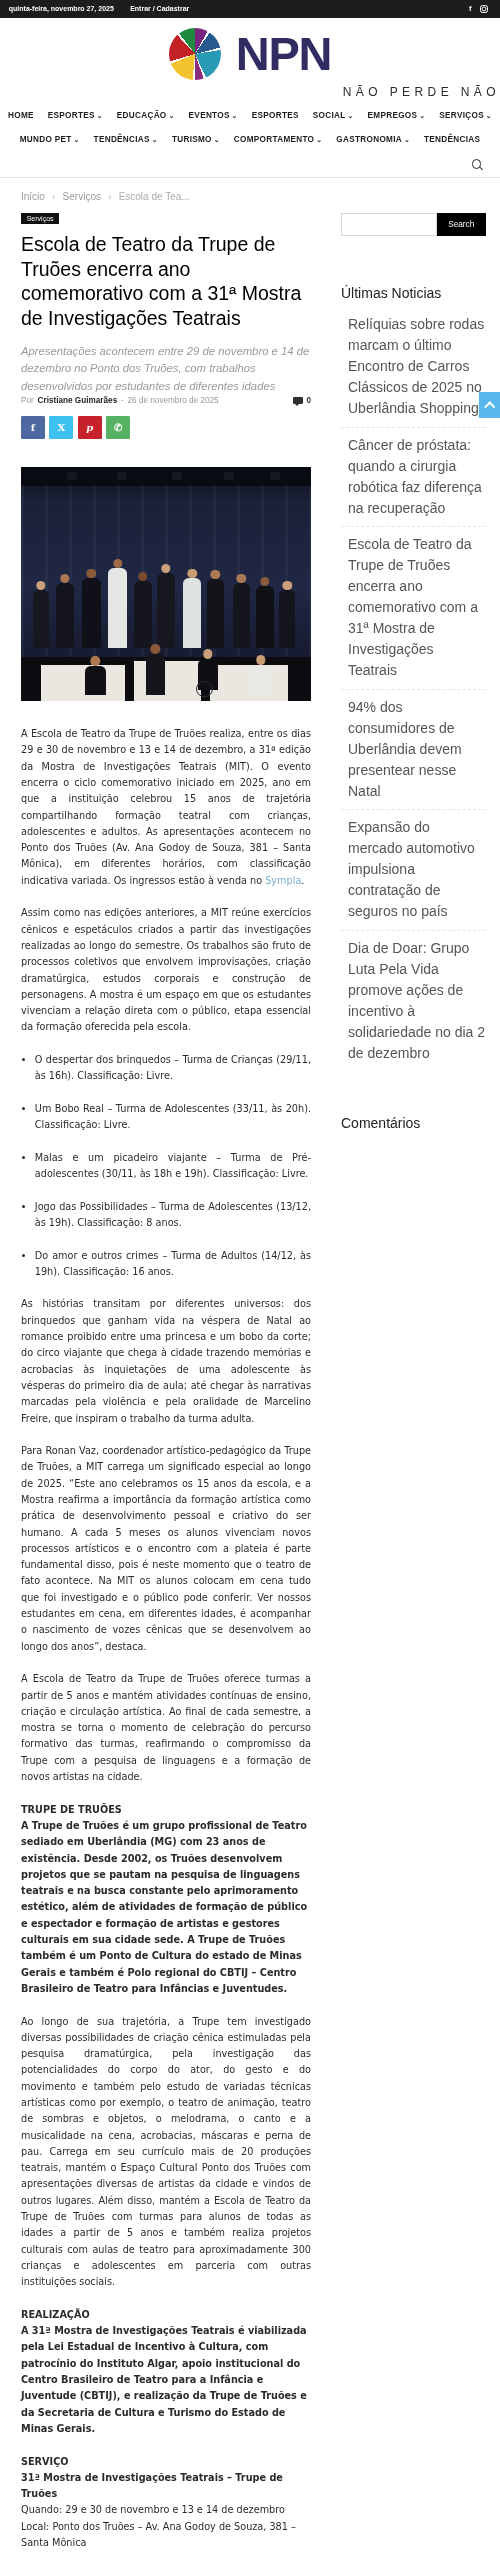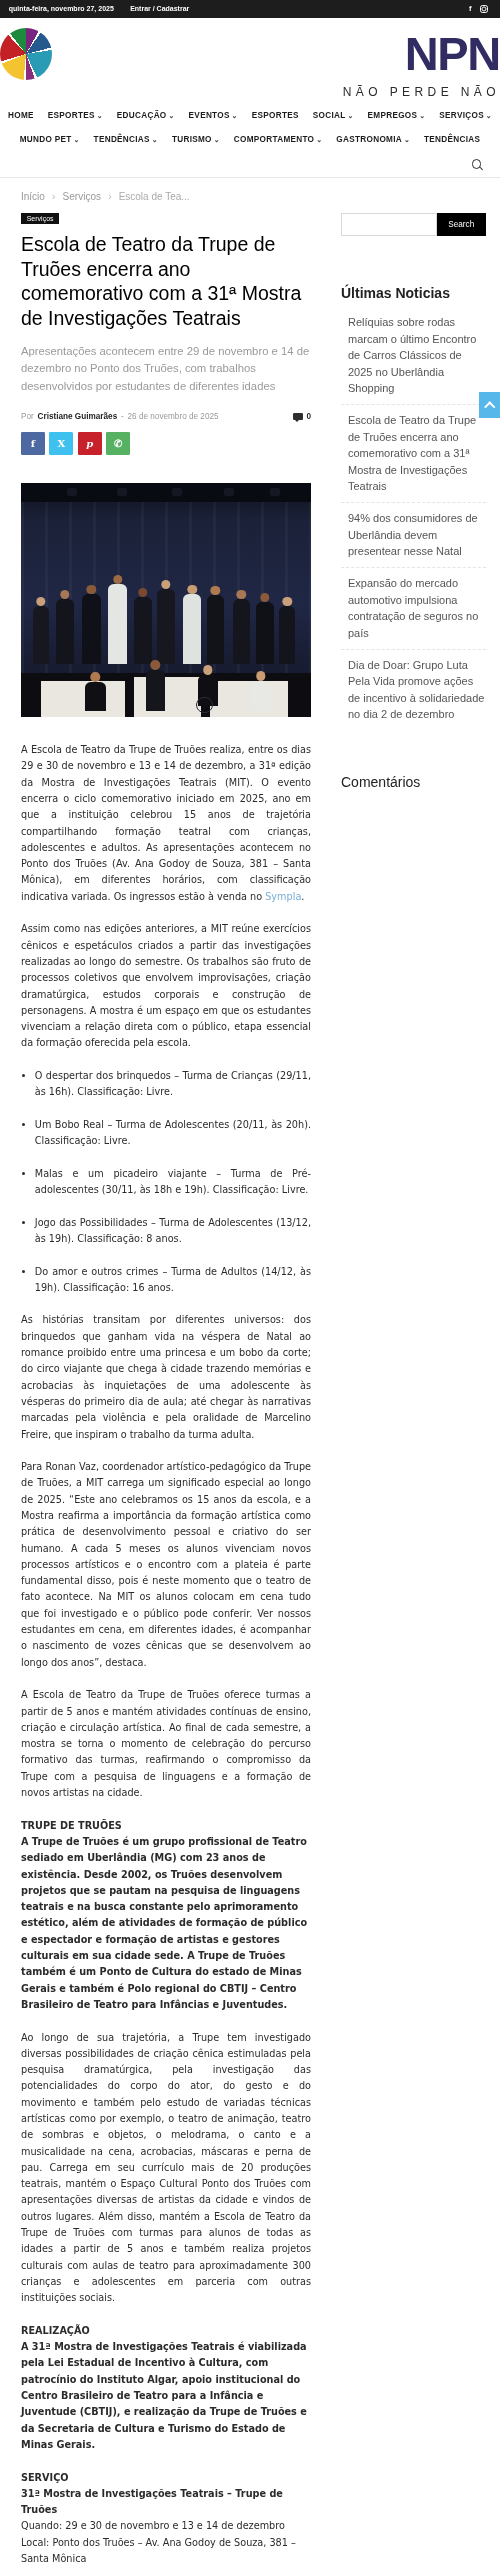--- a/index.html
+++ b/index.html
@@ -14,21 +14,21 @@
   .topbar .date { margin-right: 16.3px; }
   .topbar .login { cursor:pointer; }
   .topbar .spacer { flex:1; }
   .tb-icon { display:inline-flex; align-items:center; justify-content:center;
     width:14px; height:10px; color:#fff; font-size:7.5px; cursor:pointer; }
   .ig { width:8.2px; height:8.2px; border:0.9px solid #fff; border-radius:2.5px; position:relative; }
   .ig::after { content:""; position:absolute; top:50%; left:50%; transform:translate(-50%,-50%);
     width:3.1px; height:3.1px; border:0.9px solid #fff; border-radius:50%; }
   
   .header { background:#fff; border-bottom:0.6px solid #e7e7e7; padding-top:10px; }
-  .logo-row { display:flex; align-items:center; justify-content:space-between; gap:15px; }
+  .logo-row { display:flex; align-items:center; justify-content:center; gap:15px; }
   .globe { width:52px; height:52px; border-radius:50%;
     background: conic-gradient(from 0deg,
       #7a2482 0 8%, #fff 8% 9.5%, #265a8f 9.5% 21%, #fff 21% 22.5%,
       #2a9bb5 22.5% 43%, #fff 43% 44.5%, #8a2d7e 44.5% 50%, #fff 50% 51.5%,
       #f4c430 51.5% 69%, #fff 69% 70.5%, #c42127 70.5% 88%, #fff 88% 89.5%,
       #1d8a3e 89.5% 100%); }
   .npn { font-size:47px; font-weight:800; letter-spacing:-1.3px; color:#312d63; line-height:1; }
   .tagline { text-align:right; font-size:12px; letter-spacing:4.4px; color:#2b2b2b; margin:5px 0 12.6px; }
   
   .nav { text-align:center;margin-top:11px; }
@@ -46,21 +46,21 @@
   .breadcrumb .sep { margin:0 4.4px; color:#bbb; }
   .breadcrumb .current { color:#ababab; }
   
   .content { display:flex; align-items:flex-start; padding:0 14.5px 38px 21px; gap:30px; }
   .main { width:290px; flex-shrink:0; }
   .sidebar { flex:1; min-width:0; }
   
   .badge { display:inline-block; background:#111; color:#fff; font-size:7px;
     padding:1.9px 5.7px; margin:3.8px 0 7.5px; cursor:pointer; }
   h1.title { font-size:19.5px; font-weight:400; color:#000; line-height:1.28; margin-bottom:11.3px; }
-  .subtitle { color:#9a9a9a; font-size:11.3px; line-height:1.55; margin-bottom:17px; }
+  .subtitle { font-style:italic; color:#9a9a9a; font-size:11.3px; line-height:1.55; margin-bottom:1px; }
   .byline { display:flex; align-items:center; font-size:8.2px; color:#999; }
   .byline .author { color:#1f1f1f; font-weight:bold; margin:0 3.8px; cursor:pointer; }
   .byline .bsep { margin-right:3.8px; }
   .byline .spacer { flex:1; }
   .cbox { display:flex; align-items:center; gap:3.8px; color:#2e2e2e; font-weight:bold; cursor:pointer; }
   .cicon { width:10px; height:7.5px; background:#2e2e2e; border-radius:1.3px; position:relative; }
   .cicon::after { content:""; position:absolute; left:1.9px; bottom:-3.8px;
     border:2.5px solid transparent; border-top-color:#2e2e2e; }
   .share { display:flex; gap:4.4px; margin-top:11.3px; }
   .share a { width:24px; height:22.6px; border-radius:1.3px; display:flex; align-items:center;
@@ -91,22 +91,22 @@
   .section-h { font-weight:bold; text-align:left !important; }
   .section-h + p { margin-top:0; text-align:left;font-weight:bold; }
   .service-line { text-align:left !important; margin-top:0 !important; }
   
   .search-row { display:flex; margin-top:3.8px; }
   .search-row input { flex:1; min-width:0; height:22.6px; border:0.6px solid #d9d9d9;
     padding:0 6.3px; font-size:8.8px; outline:none; }
   .search-row button { background:#000; color:#fff; border:0; padding:0 11.3px; height:22.6px;
     font-size:8.2px; cursor:pointer; }
   .side-h { font-size:14px; font-weight:400; color:#222; }
-  .latest-h { margin:49px 0 6.3px;font-weight:bold; }
-  .latest a { display:block; color:#555; text-decoration:none; font-size:11px;
+  .latest-h { margin:49px 0 6.3px; }
+  .latest a { display:block; color:#555; text-decoration:none; font-size:14px;
     line-height:1.5; padding:7px 0 7.5px 7px; border-bottom:0.6px dashed #e4e4e4; }
   .latest a:last-child { border-bottom:none; }
   .comments-h { margin-top:44px; }
   
   .scrolltop { position:absolute; top:392px; right:0; width:21px; height:26px;
     background:#56b7ea; display:flex; align-items:center; justify-content:center; cursor:pointer; }
   .scrolltop i { display:block; width:7.5px; height:7.5px; border-top:2.5px solid #fff;
     border-left:2.5px solid #fff; transform:rotate(45deg) translate(1.3px,1.3px); }
 </style>
 </head>
@@ -219,21 +219,21 @@
       <span class="wheel" style="left:60.5%;bottom:3.8px"></span>
       <div class="fg" style="left:79%;bottom:6.3px;width:21px;height:30px;background:#e8e8e4;--skin:#c99c72"></div>
     </div>
 
     
     <div class="article">
       <p class="first"><span>A Escola de Teatro da Trupe de Truões realiza, entre os dias 29 e 30 de novembro e 13 e 14 de dezembro, a 31ª edição da Mostra de Investigações Teatrais (MIT). O evento encerra o ciclo comemorativo iniciado em 2025,  ano em que a instituição celebrou 15 anos de trajetória compartilhando formação teatral com crianças, adolescentes e adultos. As apresentações acontecem no Ponto dos Truões (Av. Ana Godoy de Souza, 381 – Santa Mônica), em diferentes horários, com classificação indicativa variada. Os ingressos estão à venda no </span><a href="#">Sympla</a><span>.</span></p>
       <p>Assim como nas edições anteriores, a MIT reúne exercícios cênicos e espetáculos criados a partir das investigações realizadas ao longo do semestre. Os trabalhos são fruto de processos coletivos que envolvem improvisações, criação dramatúrgica, estudos corporais e construção de personagens. A mostra é um espaço em que os estudantes vivenciam a relação direta com o público, etapa essencial da formação oferecida pela escola.</p>
       <ul>
         <li>O despertar dos brinquedos – Turma de Crianças (29/11, às 16h). Classificação: Livre.</li>
-        <li>Um Bobo Real – Turma de Adolescentes (20/11, às 20h). Classificação: Livre.</li>
+        <li>Um Bobo Real – Turma de Adolescentes (33/11, às 20h). Classificação: Livre.</li>
         <li>Malas e um picadeiro viajante – Turma de Pré-adolescentes (30/11, às 18h e 19h). Classificação: Livre.</li>
         <li>Jogo das Possibilidades – Turma de Adolescentes (13/12, às 19h). Classificação: 8 anos.</li>
         <li>Do amor e outros crimes – Turma de Adultos (14/12, às 19h). Classificação: 16 anos.</li>
       </ul>
       <p>As histórias transitam por diferentes universos: dos brinquedos que ganham vida na véspera de Natal ao romance proibido entre uma princesa e um bobo da corte; do circo viajante que chega à cidade trazendo memórias e acrobacias às inquietações de uma adolescente às vésperas do primeiro dia de aula; até chegar às narrativas marcadas pela violência e pela oralidade de Marcelino Freire, que inspiram o trabalho da turma adulta.</p>
       <p>Para Ronan Vaz, coordenador artístico-pedagógico da Trupe de Truões, a MIT carrega um significado especial ao longo de 2025. “Este ano celebramos os 15 anos da escola, e a Mostra reafirma a importância da formação artística como prática de desenvolvimento pessoal e criativo do ser humano. A cada 5 meses os alunos vivenciam novos processos artísticos e o encontro com a plateia é parte fundamental disso, pois é neste momento que o teatro de fato acontece. Na MIT os alunos colocam em cena tudo que foi investigado e o público pode conferir. Ver nossos estudantes em cena, em diferentes idades, é acompanhar o nascimento de vozes cênicas que se desenvolvem ao longo dos anos”, destaca.</p>
       <p>A Escola de Teatro da Trupe de Truões oferece turmas a partir de 5 anos e mantém atividades contínuas de ensino, criação e circulação artística. Ao final de cada semestre, a mostra se torna o momento de celebração do percurso formativo das turmas, reafirmando o compromisso da Trupe com a pesquisa de linguagens e a formação de novos artistas na cidade.</p>
       <p class="section-h">TRUPE DE TRUÕES</p>
       <p>A Trupe de Truões é um grupo profissional de Teatro sediado em Uberlândia (MG) com 23 anos de existência. Desde 2002, os Truões desenvolvem projetos que se pautam na pesquisa de linguagens teatrais e na busca constante pelo aprimoramento estético, além de atividades de formação de público e espectador e formação de artistas e gestores culturais em sua cidade sede. A Trupe de Truões também é um Ponto de Cultura do estado de Minas Gerais e também é Polo regional do CBTIJ – Centro Brasileiro de Teatro para Infâncias e Juventudes.</p>
       <p>Ao longo de sua trajetória, a Trupe tem investigado diversas possibilidades de criação cênica estimuladas pela pesquisa dramatúrgica, pela investigação das potencialidades do corpo do ator, do gesto e do movimento e também pelo estudo de variadas técnicas artísticas como por exemplo, o teatro de animação, teatro de sombras e objetos, o melodrama, o canto e a musicalidade na cena, acrobacias, máscaras e perna de pau. Carrega em seu currículo mais de 20 produções teatrais, mantém o Espaço Cultural Ponto dos Truões com apresentações diversas de artistas da cidade e vindos de outros lugares. Além disso, mantém a Escola de Teatro da Trupe de Truões com turmas para alunos de todas as idades a partir de 5 anos e também realiza projetos culturais com aulas de teatro para aproximadamente 300 crianças e adolescentes em parceria com outras instituições sociais.</p>
@@ -250,20 +250,21 @@
   </div>
 
   <div class="sidebar">
     <div class="search-row">
       <input type="text" style="">
       <button>Search</button>
     </div>
     <h2 class="side-h latest-h">Últimas Noticias</h2>
     <div class="latest">
       <a href="#">Relíquias sobre rodas marcam o último Encontro de Carros Clássicos de 2025 no Uberlândia Shopping</a>
+      <a href="#">Câncer de próstata: quando a cirurgia robótica faz diferença na recuperação</a>
       <a href="#">Escola de Teatro da Trupe de Truões encerra ano comemorativo com a 31ª Mostra de Investigações Teatrais</a>
       <a href="#">94% dos consumidores de Uberlândia devem presentear nesse Natal</a>
       <a href="#">Expansão do mercado automotivo impulsiona contratação de seguros no país</a>
       <a href="#">Dia de Doar: Grupo Luta Pela Vida promove ações de incentivo à solidariedade no dia 2 de dezembro</a>
     </div>
     <h2 class="side-h comments-h">Comentários</h2>
   </div>
 </div>
 
 <div class="scrolltop">

